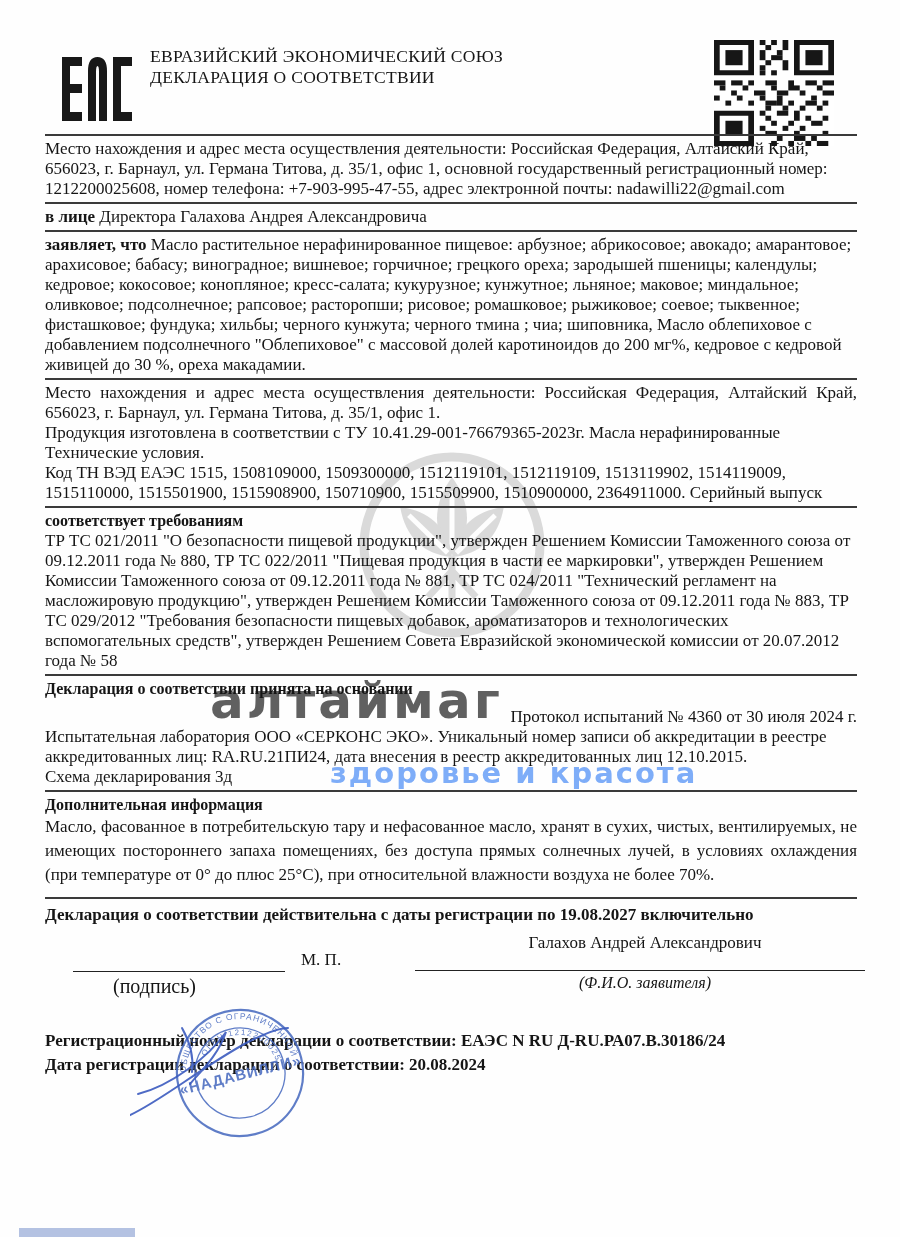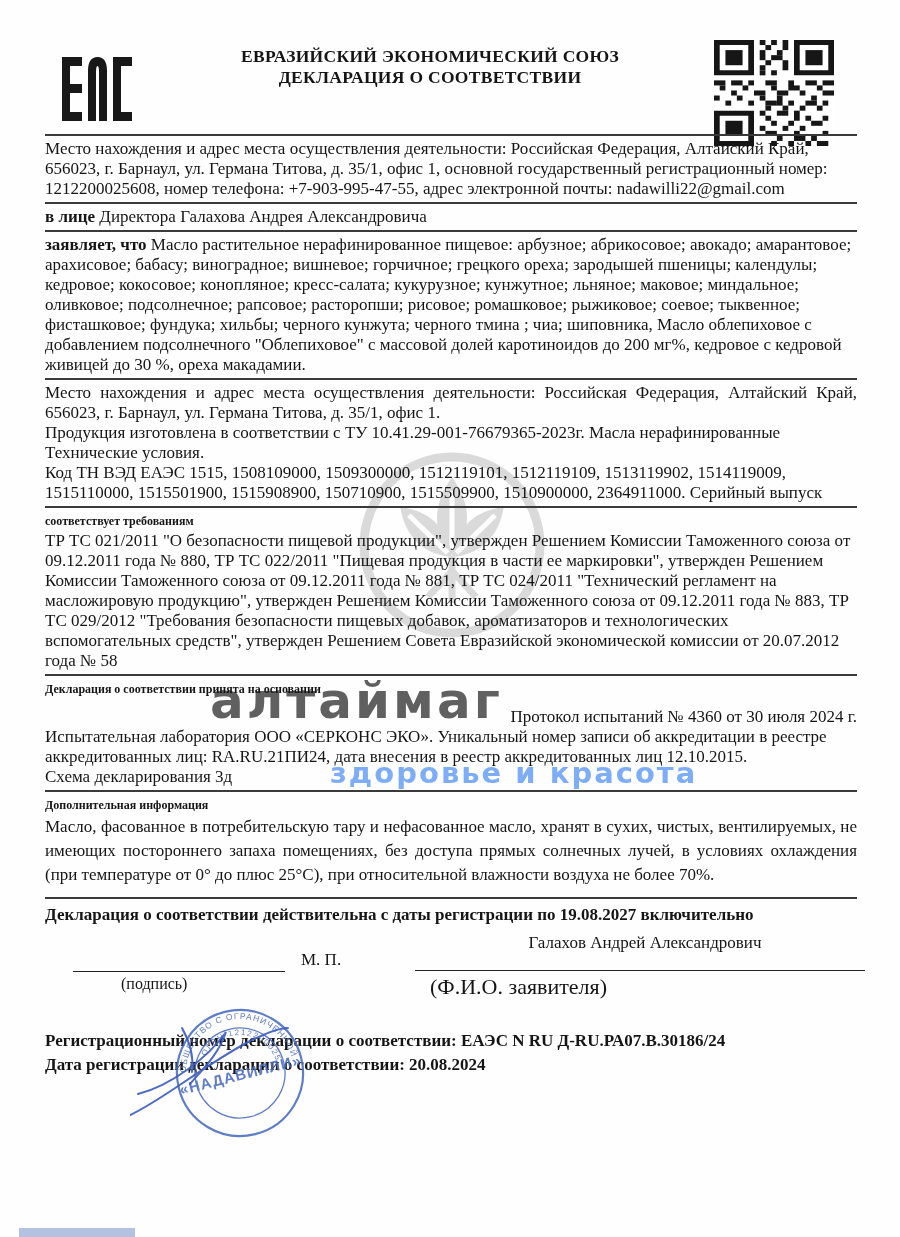--- a/index.html
+++ b/index.html
@@ -10,42 +10,42 @@
     margin:0 auto;
     background:#fefefe;
     font-family:"Liberation Serif", serif;
     color:#151515;
     overflow:hidden;
   }
   
   .eac-logo { position:absolute; left:62px; top:57px; width:70px; height:64px; }
   .doc-titles {
     position:absolute; left:150px; top:46px; width:560px;
-    text-align:center; font-weight:bold; font-size:17.5px; line-height:21px;
+    font-weight:normal; font-size:17.5px; line-height:21px;
     letter-spacing:.3px;
   }
   .qr { position:absolute; left:714px; top:40px; width:120px; height:106px; }
   
   .content { position:absolute; left:45px; top:131px; width:812px; z-index:2; }
   .content p, .content .line { font-size:17px; line-height:20px; }
   .rule { border:none; border-top:2px solid #3a3a3a; height:0; margin:3px 0 3px 0; }
   .just { text-align:justify; }
   b.lbl { font-weight:bold; }
-  .sect-h { font-weight:bold; font-size:12px; line-height:20px; }
+  .sect-h { font-weight:bold; font-size:16px; line-height:20px; }
   .addinfo { line-height:24px !important; }
   .basis-body { margin-top:8px;text-align:right; }
   .validity { font-weight:bold; margin-top:6px; }
   
   .sig-block { position:relative; height:86px; margin-top:4px; }
   .sig-line  { position:absolute; left:28px; top:42px; width:212px; border-top:1.6px solid #222; }
-  .sig-cap   { position:absolute; left:76px; top:46px; font-size:16px; }
+  .sig-cap   { position:absolute; left:68px; top:46px; font-size:20px; }
   .mp        { position:absolute; left:256px; top:21px; font-size:17px; }
   .fio-name  { position:absolute; left:385px; top:4px; width:430px; text-align:center; font-size:17px; }
   .fio-line  { position:absolute; left:370px; top:41px; width:450px; border-top:1.6px solid #222; }
-  .fio-cap   { position:absolute; left:385px; top:45px; width:430px; font-size:22px; }
+  .fio-cap   { position:absolute; left:385px; top:45px; width:430px; text-align:center; font-size:16px;font-style:italic; }
   .reg-lines { margin-top:14px; font-weight:bold; font-size:17px; line-height:24px; }
   
   .wm { position:absolute; z-index:1; pointer-events:none; }
   .wm-brand {
     left:210px; top:672px;
     font-family:"DejaVu Sans", sans-serif; font-weight:bold;
     font-size:50px; letter-spacing:3px; color:#000000; opacity:.62;
   }
   .wm-tag {
     left:330px; top:756px;

